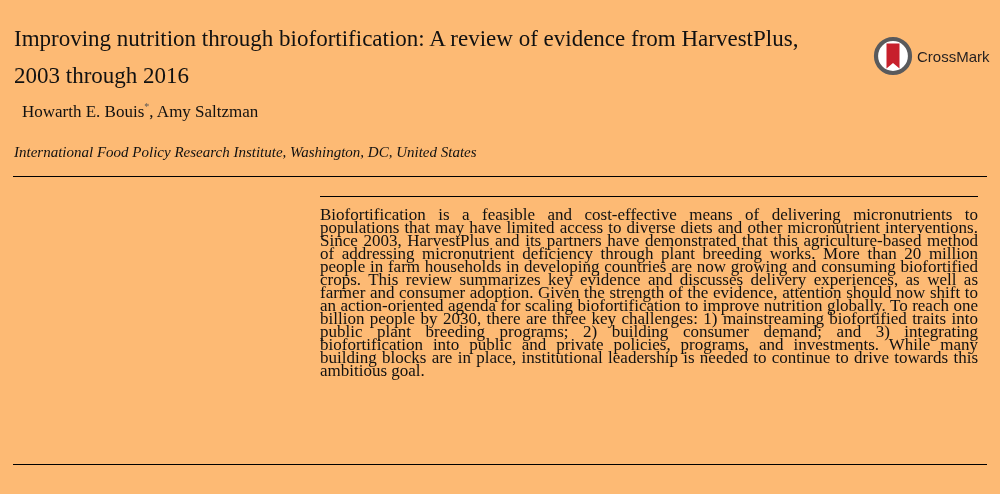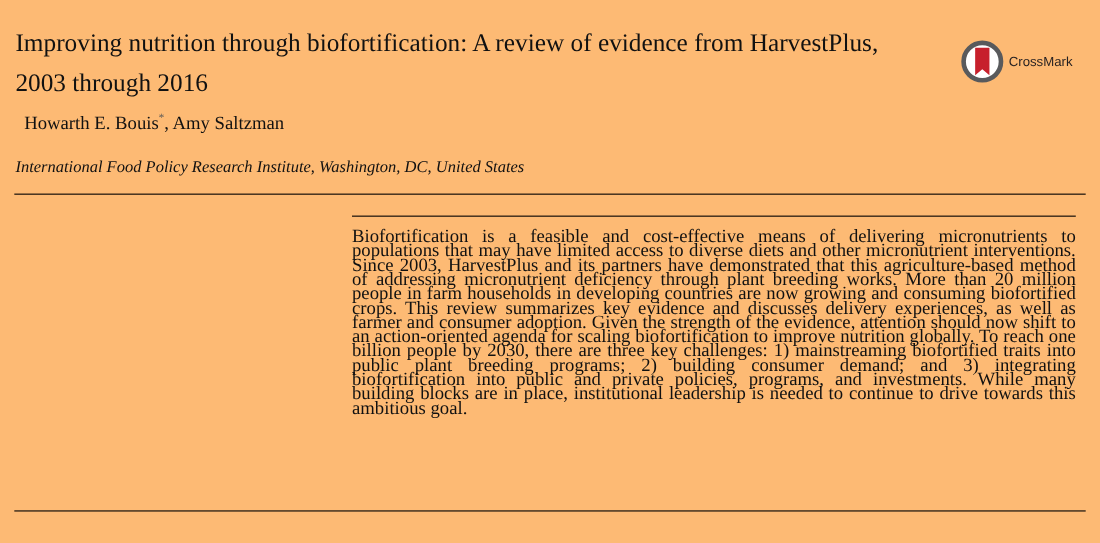--- a/index.html
+++ b/index.html
@@ -34,21 +34,21 @@
     position: absolute;
     left: 872px;
     top: 35px;
     display: flex;
     align-items: center;
     gap: 3px;
     cursor: pointer;
   }
   .crossmark-label {
     font-family: "Liberation Sans", sans-serif;
-    font-size: 12px;
+    font-size: 15px;
     color: #231f20;
     text-align: right;
   }
   .authors {
     position: absolute;
     left: 22px;
     top: 102px;
     font-size: 17px;
     color: #111111;
   }

